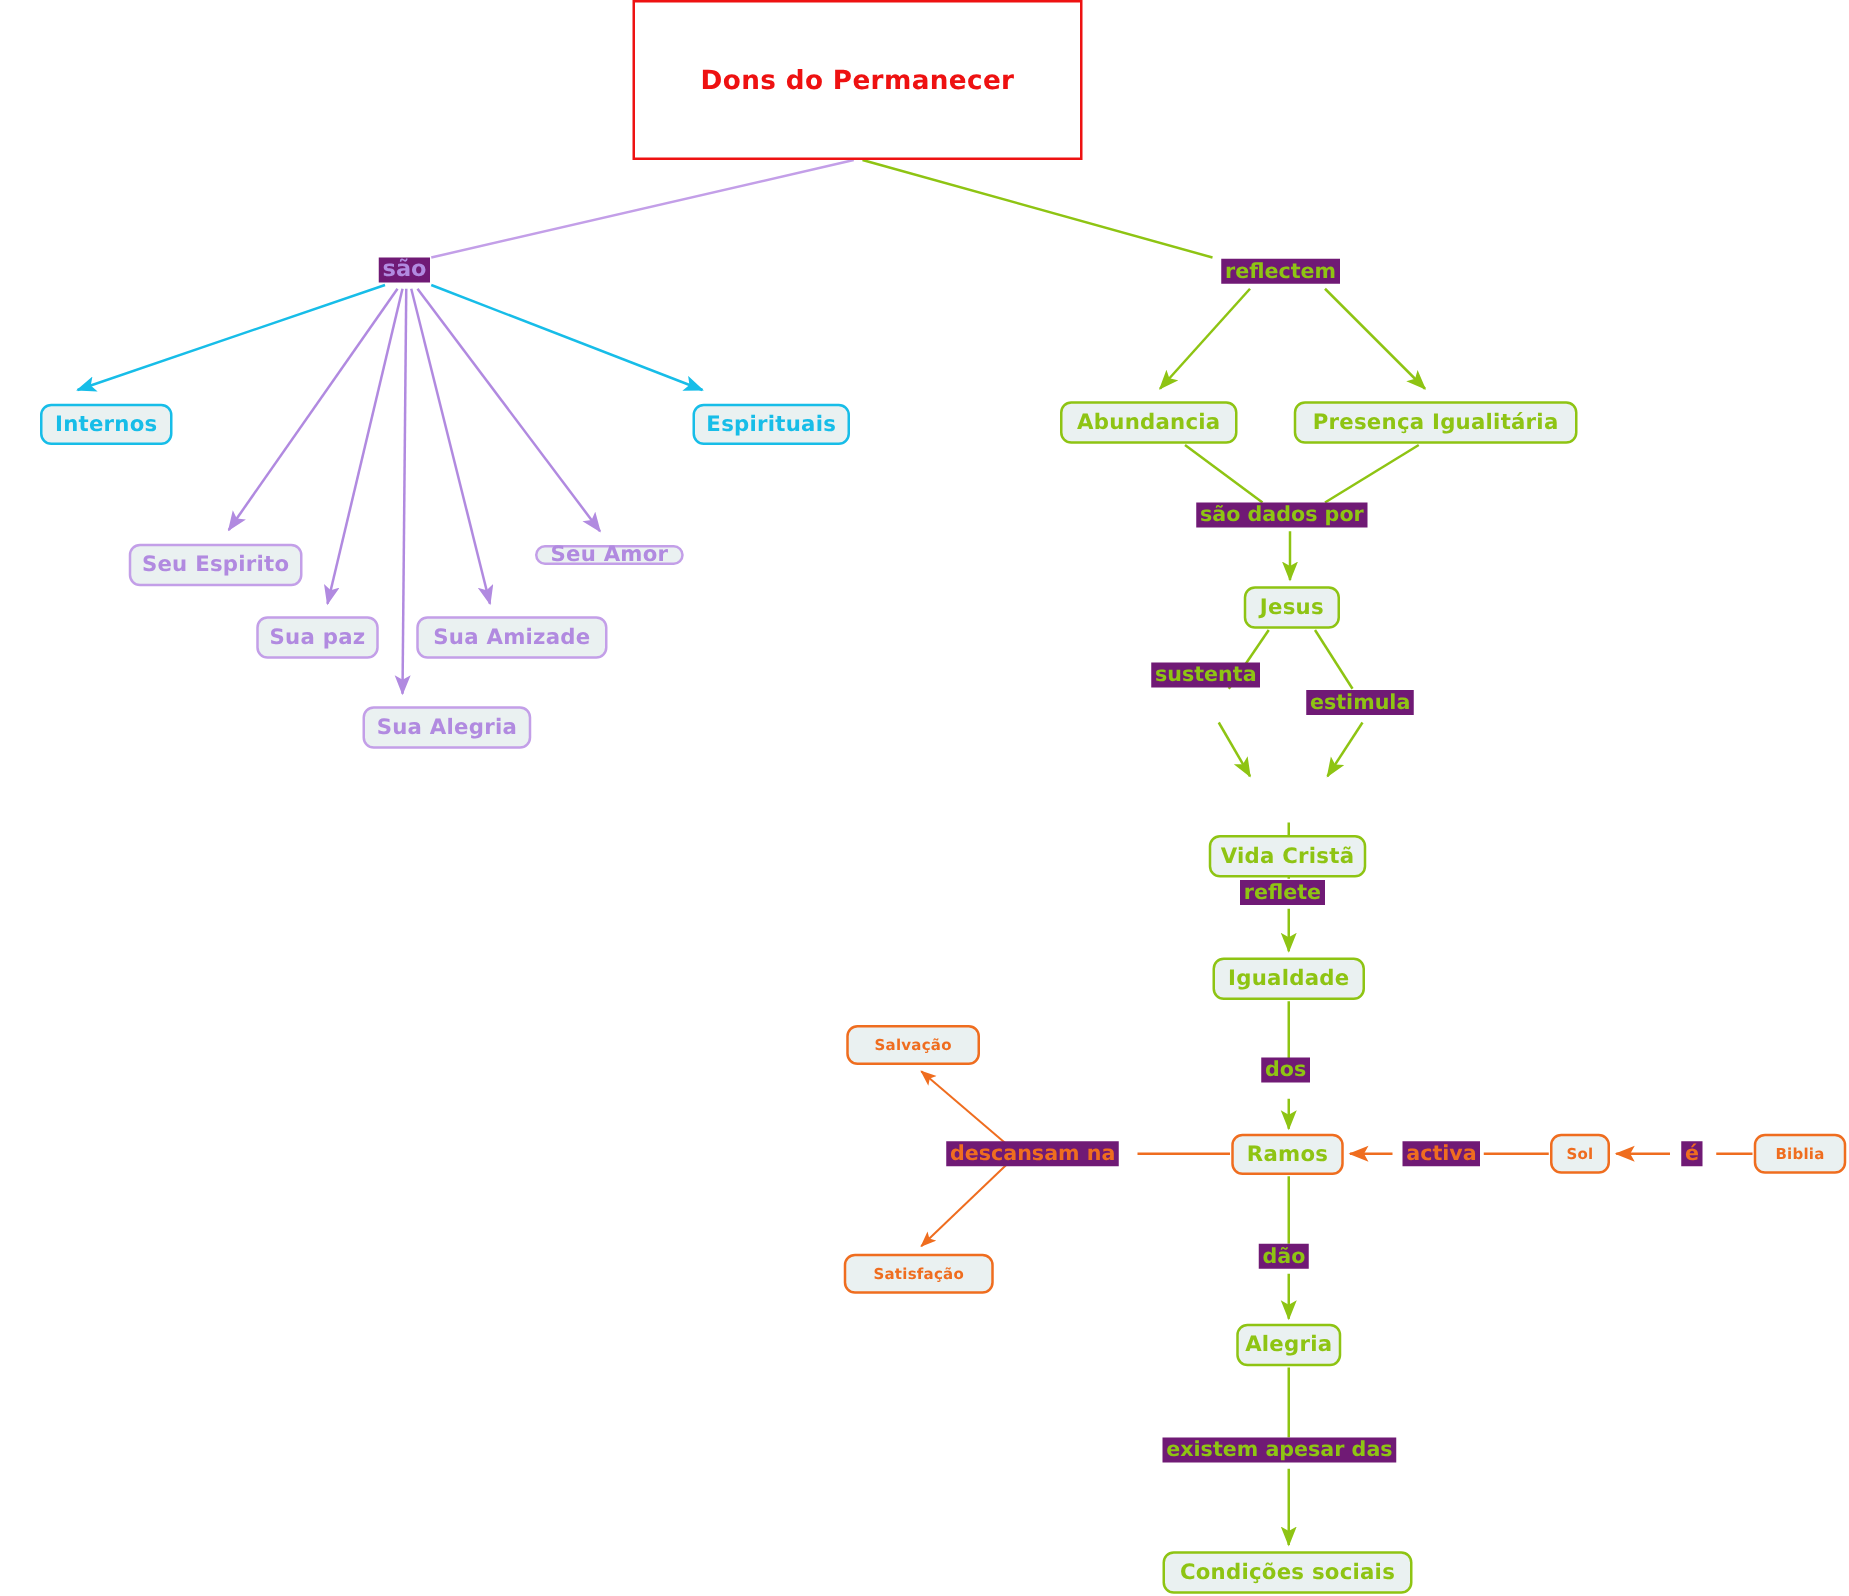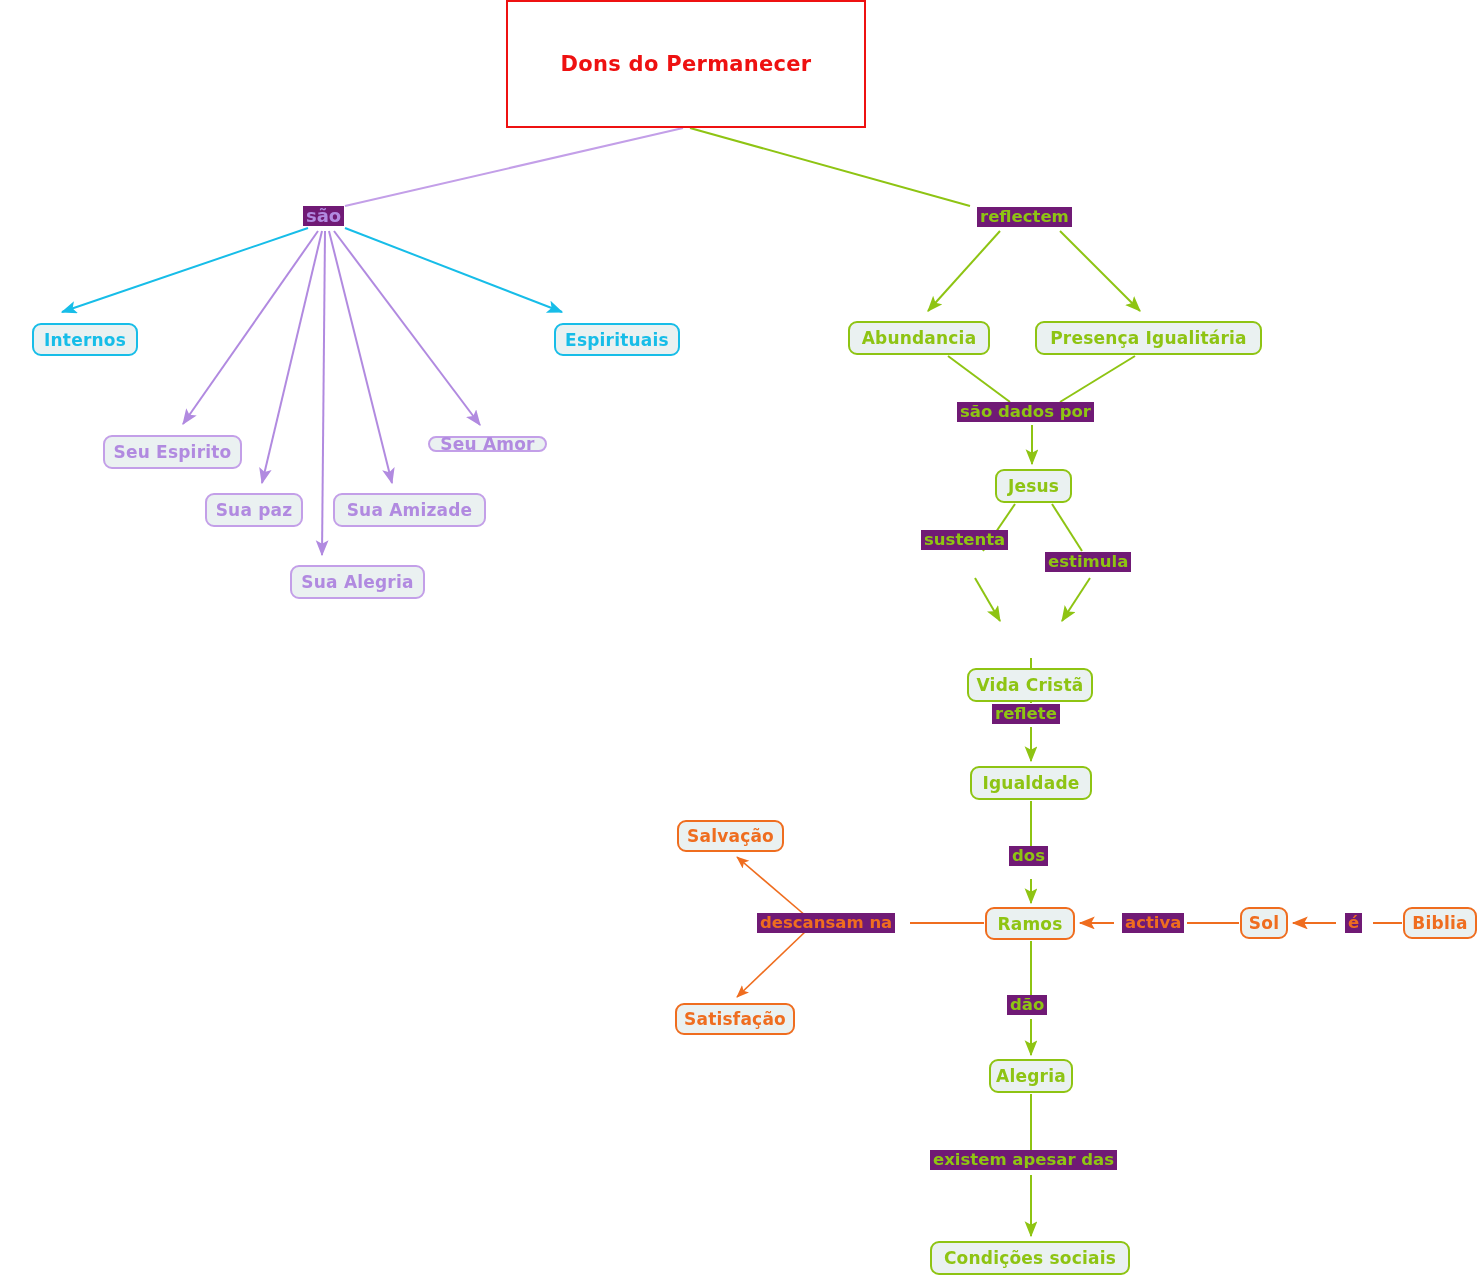--- a/index.html
+++ b/index.html
@@ -43,21 +43,21 @@
     background: #ffffff;
     border-radius: 0;
     border-color: #ee1111;
     color: #ee1111;
     font-size: 21px;
     letter-spacing: 0.3px;
   }
   .node.cyan   { border-color: #17bde8; color: #17bde8; font-size: 17px; }
   .node.purple { border-color: #c39fe8; color: #b18ae0; font-size: 17px; }
   .node.green  { border-color: #8ec413; color: #8ec413; font-size: 17px; }
-  .node.orange { border-color: #ef6d1f; color: #ef6d1f; font-size: 17px; }
+  .node.orange { border-color: #ef6d1f; color: #ef6d1f; font-size: 12px; }
   .node.orange-green-text { border-color: #ef6d1f; color: #8ec413; font-size: 17px; }
 
   .elabel {
     position: absolute;
     font-weight: bold;
     font-size: 16.5px;
     white-space: nowrap;
     background: #701a75;
     padding: 0 3px;
     line-height: 20px;

